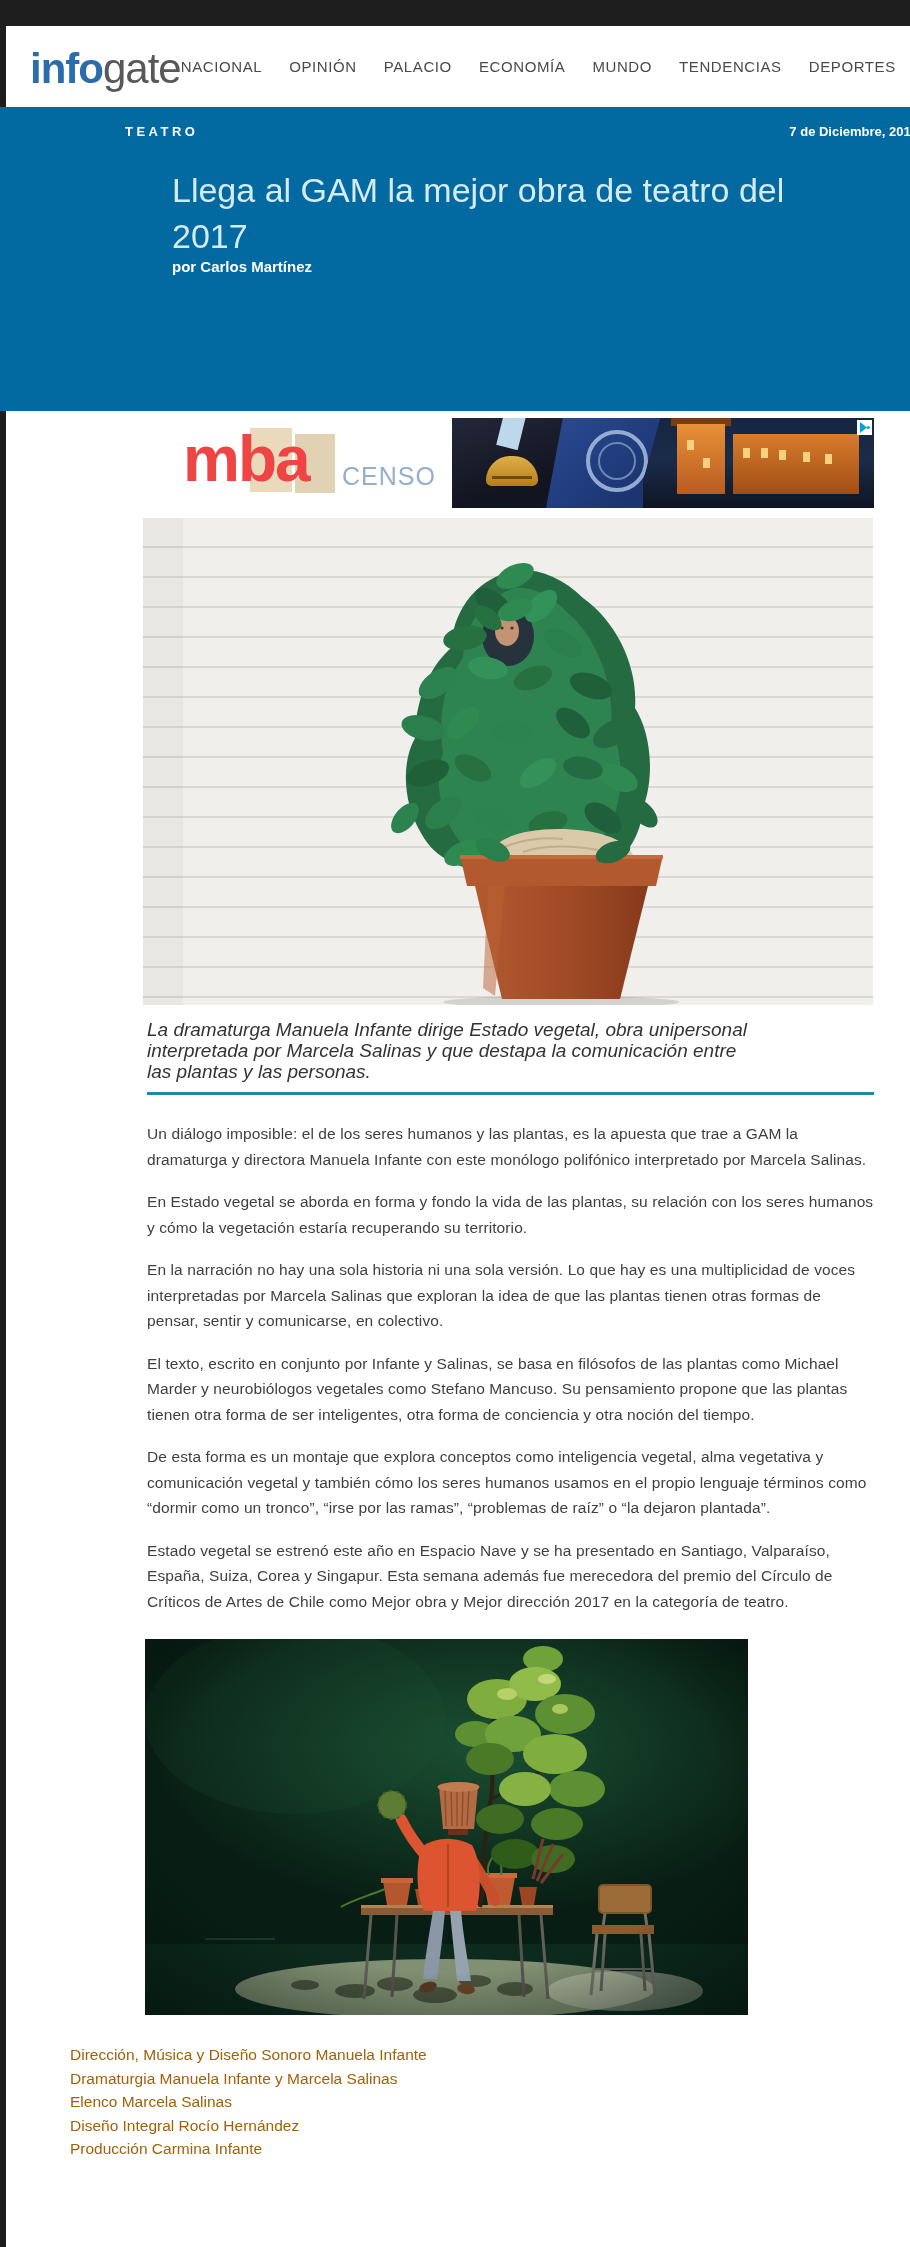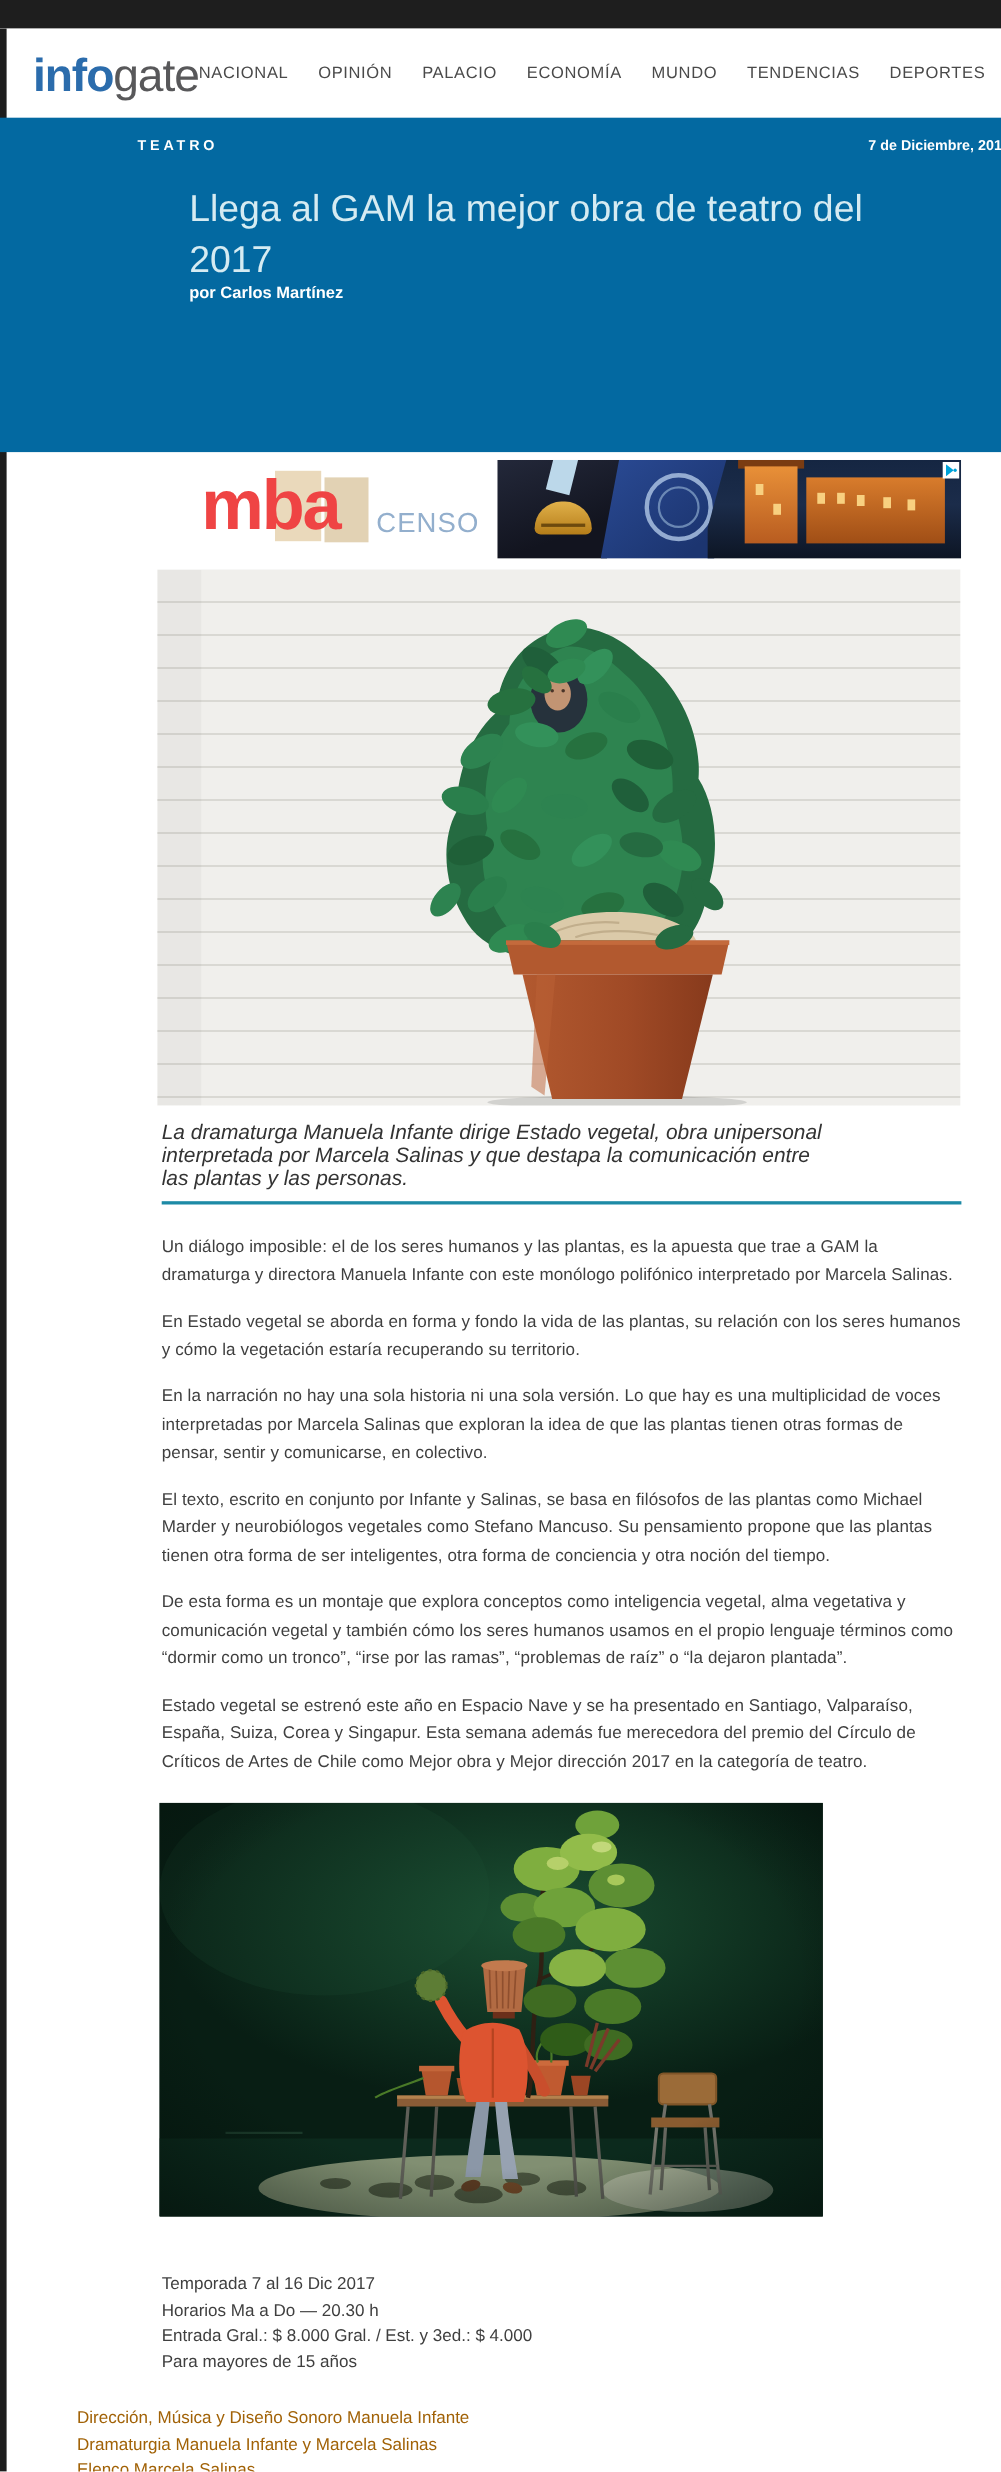--- a/index.html
+++ b/index.html
@@ -305,26 +305,20 @@
           <line x1="306" y1="151" x2="307" y2="187"></line>
         <line x1="312" y1="151" x2="312" y2="187"></line>
           <line x1="318" y1="151" x2="317" y2="187"></line>
         <line x1="324" y1="151" x2="322" y2="187"></line>
       </g>
       <ellipse cx="313.5" cy="148" rx="21" ry="5" fill="#c27a4e"></ellipse>
       <rect width="603" height="376" fill="url(#vig)"></rect>
     </svg>
   </figure>
 
-  <div class="schedule">
-    <div>Temporada 7 al 16 Dic 2017</div>
-    <div>Horarios Ma a Do — 20.30 h</div>
-    <div>Entrada Gral.: $ 8.000 Gral. / Est. y 3ed.: $ 4.000</div>
-    <div>Para mayores de 15 años</div>
-  </div>
 
   <div class="credits">
     <div>Dirección, Música y Diseño Sonoro Manuela Infante</div>
     <div>Dramaturgia Manuela Infante y Marcela Salinas</div>
     <div>Elenco Marcela Salinas</div>
     <div>Diseño Integral Rocío Hernández</div>
     <div>Producción Carmina Infante</div>
   </div>
 
 </div>

